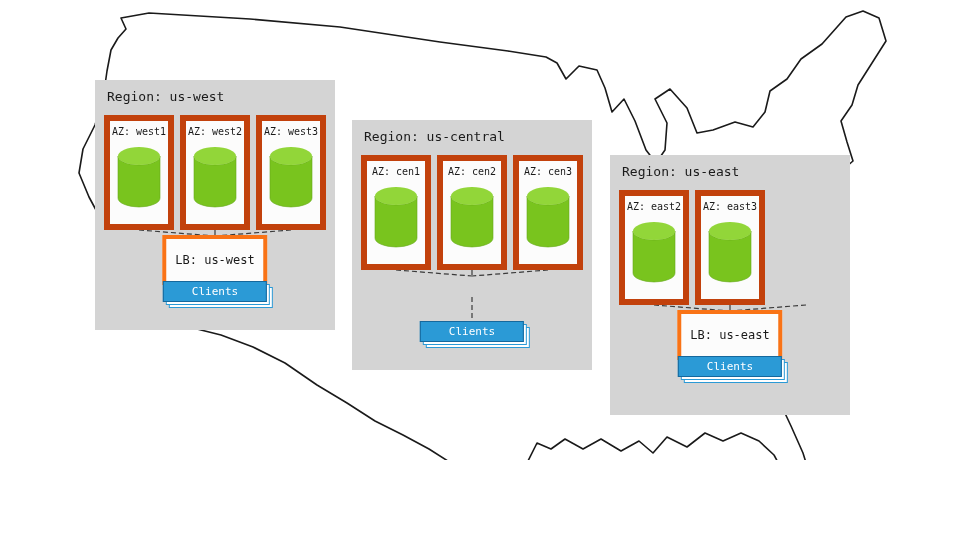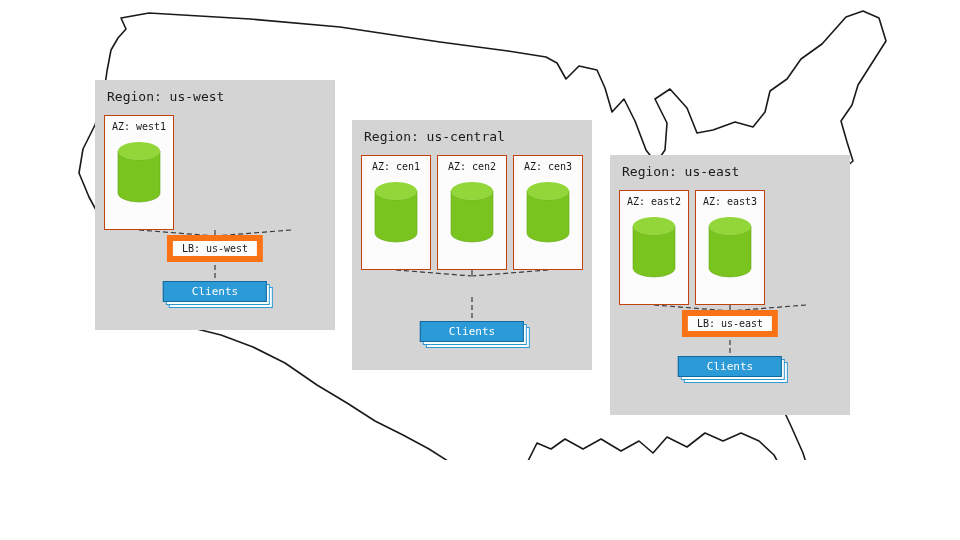--- a/index.html
+++ b/index.html
@@ -38,21 +38,21 @@
     position: absolute;
     top: 35px;
     left: 9px;
     display: flex;
     gap: 6px;
   }
   .az {
     width: 70px;
     height: 115px;
     background: var(--az-bg, #fcfcfc);
-    border: 1px solid #c2410c;
+    border: 6px solid #c2410c;
     display: flex;
     flex-direction: column;
     align-items: center;
   }
   .az-label {
     font-size: 10px;
     margin-top: 5px;
     white-space: nowrap;
   }
   .cyl {
@@ -73,23 +73,23 @@
     stroke: #3a3a3a;
     stroke-width: 1.2;
     stroke-dasharray: 5 3;
   }
   .lb {
     position: absolute;
     top: 155px;
     left: 50%;
     transform: translateX(-50%);
     background: #fcfcfc;
-    border: 6px solid #f97316;
-    font-size: 10px;
-    padding: 2px 9px;
+    border: 4px solid #f97316;
+    font-size: 12px;
+    padding: 14px 9px;
     white-space: nowrap;
   }
   .clients {
     position: absolute;
     top: 201px;
     left: 50%;
     transform: translateX(-50%);
     background: var(--clients-blue, #2b9ad6);
     color: #ffffff;
     border: 1px solid #16689c;
@@ -141,20 +141,38 @@
     <div class="az-row">
       <div class="az">
         <div class="az-label">AZ: west1</div>
         <div class="cyl">
           <svg width="46" height="64" viewBox="0 0 46 64">
               <path d="M2 10 V52 A21 9 0 0 0 44 52 V10 A21 9 0 0 1 2 10 Z" style="fill:var(--db-green,#79c41e)" stroke="#64a81a" stroke-width="0.6"></path>
               <ellipse cx="23" cy="10" rx="21" ry="9" style="fill:var(--db-green-top,#92d639)"></ellipse>
             </svg>
         </div>
       </div>
+      <div class="az">
+        <div class="az-label">AZ: west2</div>
+        <div class="cyl">
+          <svg width="46" height="64" viewBox="0 0 46 64">
+              <path d="M2 10 V52 A21 9 0 0 0 44 52 V10 A21 9 0 0 1 2 10 Z" style="fill:var(--db-green,#79c41e)" stroke="#64a81a" stroke-width="0.6"></path>
+              <ellipse cx="23" cy="10" rx="21" ry="9" style="fill:var(--db-green-top,#92d639)"></ellipse>
+            </svg>
+        </div>
+      </div>
+      <div class="az">
+        <div class="az-label">AZ: west3</div>
+        <div class="cyl">
+          <svg width="46" height="64" viewBox="0 0 46 64">
+              <path d="M2 10 V52 A21 9 0 0 0 44 52 V10 A21 9 0 0 1 2 10 Z" style="fill:var(--db-green,#79c41e)" stroke="#64a81a" stroke-width="0.6"></path>
+              <ellipse cx="23" cy="10" rx="21" ry="9" style="fill:var(--db-green-top,#92d639)"></ellipse>
+            </svg>
+        </div>
+      </div>
     </div>
     <div class="lb">LB: us-west</div>
     <div class="clients">Clients</div>
   </div>
 
   <div class="region region-central">
     <div class="region-title">Region: us-central</div>
     <svg class="connectors" aria-hidden="true">
       <path class="dash" d="M44 150 L120 156"></path>
       <path class="dash" d="M120 150 L120 156"></path>

